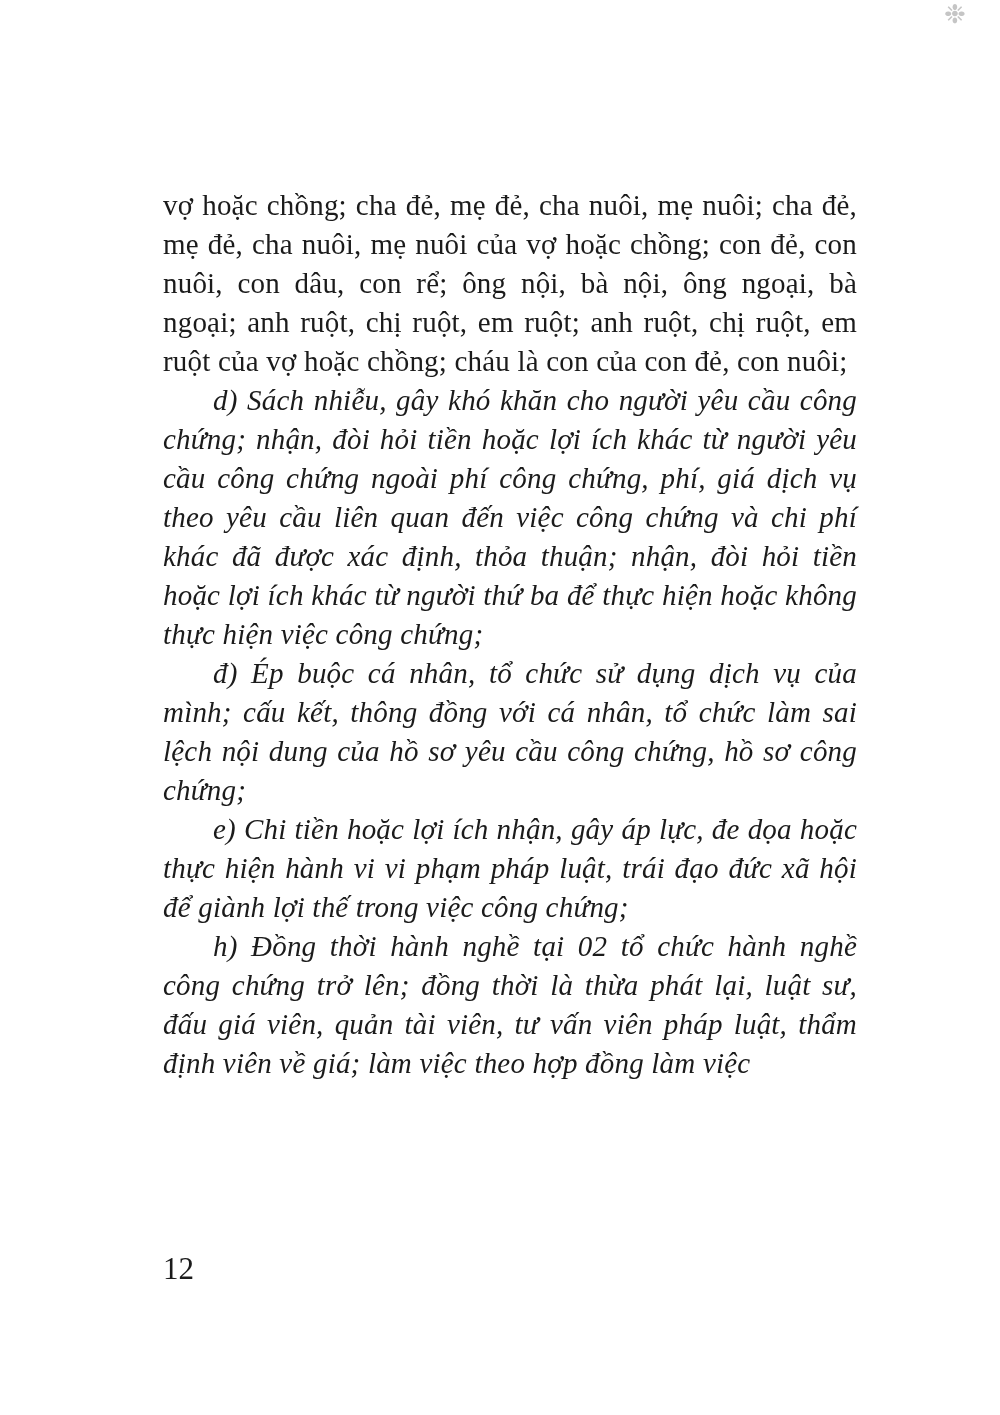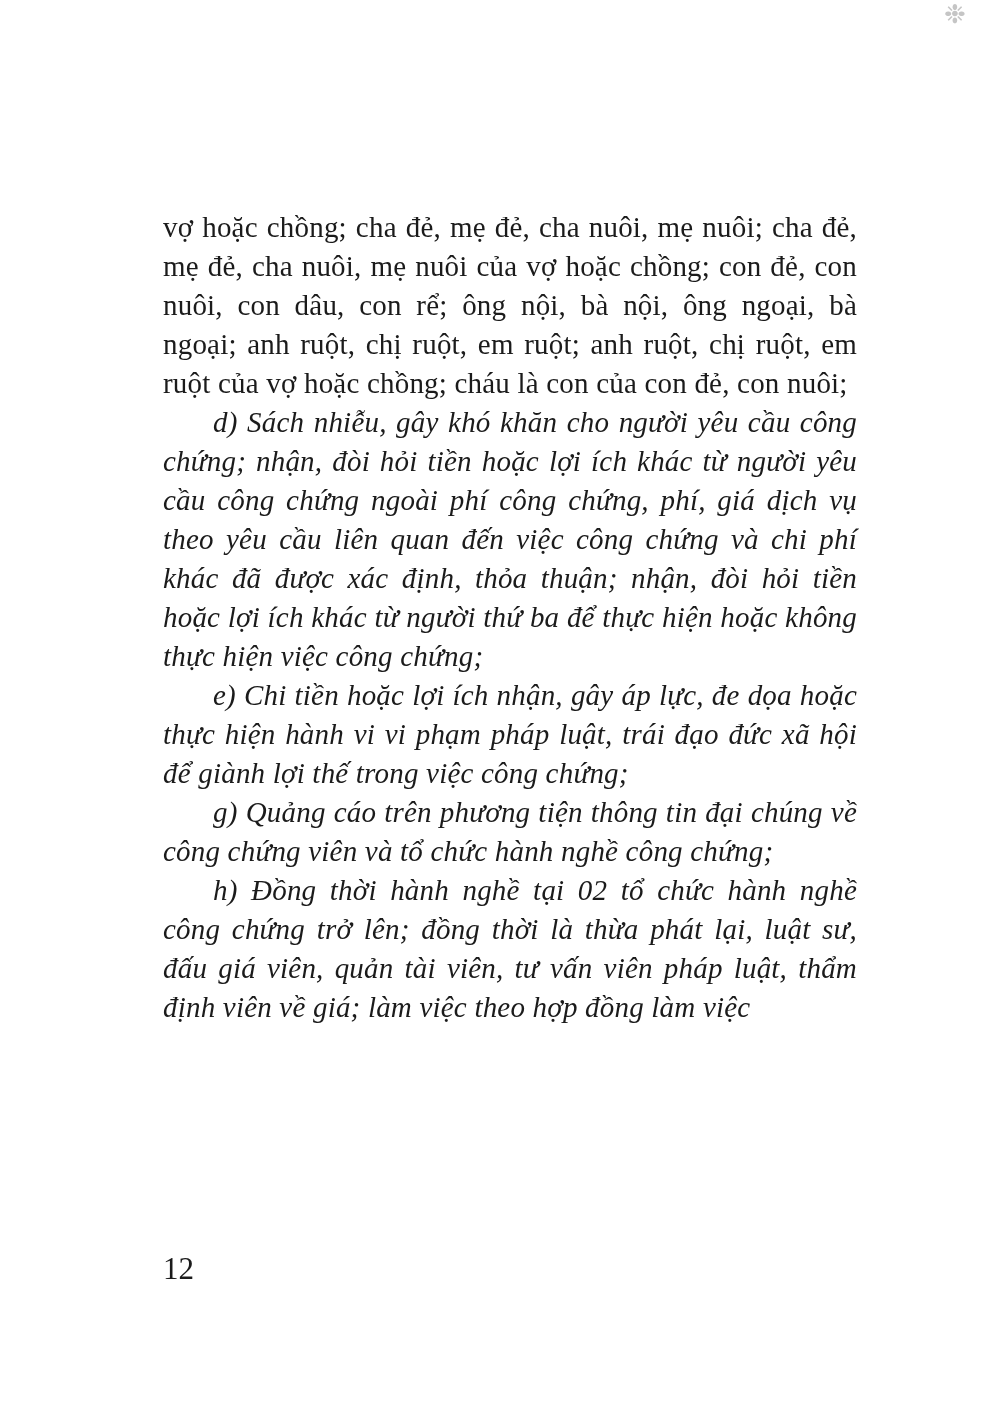--- a/index.html
+++ b/index.html
@@ -27,21 +27,20 @@
   }
   .text-block {
     position: absolute;
     left: 163px;
     top: 186px;
     width: 694px;
     font-size: 29px;
     line-height: 39px;
     text-align: justify;
     letter-spacing: 0.2px;
-    margin-top: 22px;
   }
   .text-block p {
     margin: 0;
     padding: 0;
   }
   .text-block p.indent {
     text-indent: 50px;
     font-style: italic;
   }
   .page-number {
@@ -56,20 +55,20 @@
 </head>
 <body>
 
 <div class="page">
 
   <span class="decoration">❉</span>
 
   <main class="text-block">
     <p>vợ hoặc chồng; cha đẻ, mẹ đẻ, cha nuôi, mẹ nuôi; cha đẻ, mẹ đẻ, cha nuôi, mẹ nuôi của vợ hoặc chồng; con đẻ, con nuôi, con dâu, con rể; ông nội, bà nội, ông ngoại, bà ngoại; anh ruột, chị ruột, em ruột; anh ruột, chị ruột, em ruột của vợ hoặc chồng; cháu là con của con đẻ, con nuôi;</p>
     <p class="indent">d) Sách nhiễu, gây khó khăn cho người yêu cầu công chứng; nhận, đòi hỏi tiền hoặc lợi ích khác từ người yêu cầu công chứng ngoài phí công chứng, phí, giá dịch vụ theo yêu cầu liên quan đến việc công chứng và chi phí khác đã được xác định, thỏa thuận; nhận, đòi hỏi tiền hoặc lợi ích khác từ người thứ ba để thực hiện hoặc không thực hiện việc công chứng;</p>
+    <p class="indent">đ) Ép buộc cá nhân, tổ chức sử dụng dịch vụ của mình; cấu kết, thông đồng với cá nhân, tổ chức làm sai lệch nội dung của hồ sơ yêu cầu công chứng, hồ sơ công chứng;</p>
     <p class="indent">e) Chi tiền hoặc lợi ích nhận, gây áp lực, đe dọa hoặc thực hiện hành vi vi phạm pháp luật, trái đạo đức xã hội để giành lợi thế trong việc công chứng;</p>
-    <p class="indent">g) Quảng cáo trên phương tiện thông tin đại chúng về công chứng viên và tổ chức hành nghề công chứng;</p>
     <p class="indent">h) Đồng thời hành nghề tại 02 tổ chức hành nghề công chứng trở lên; đồng thời là thừa phát lại, luật sư, đấu giá viên, quản tài viên, tư vấn viên pháp luật, thẩm định viên về giá; làm việc theo hợp đồng làm việc</p>
   </main>
 
   <div class="page-number">12</div>
 
 </div>
 
 </body></html>

